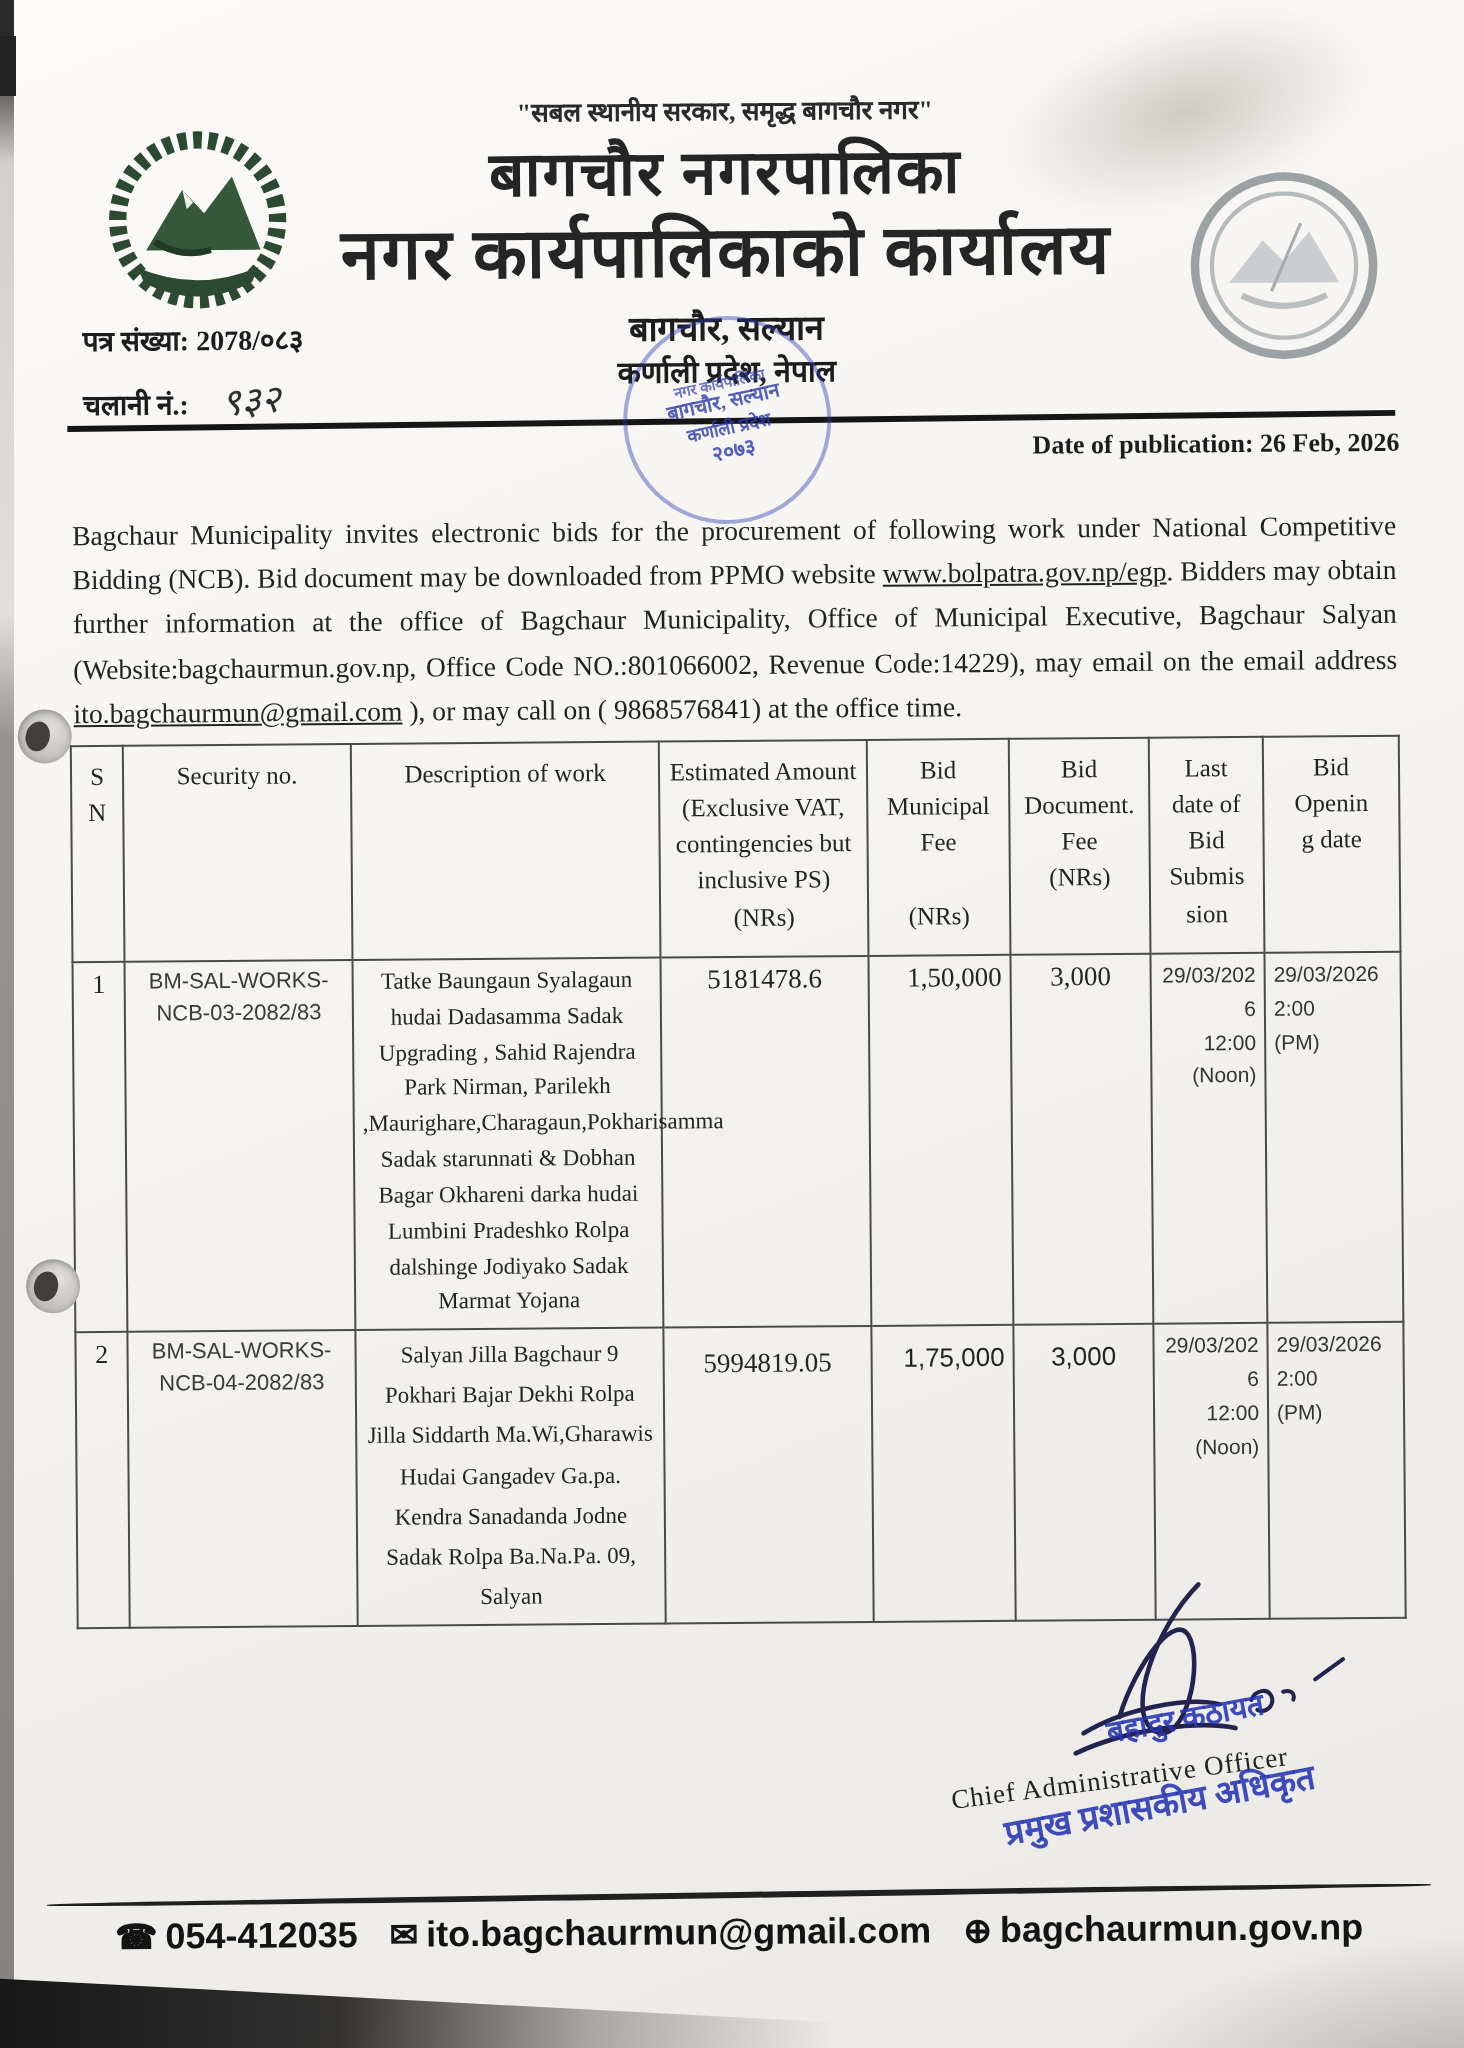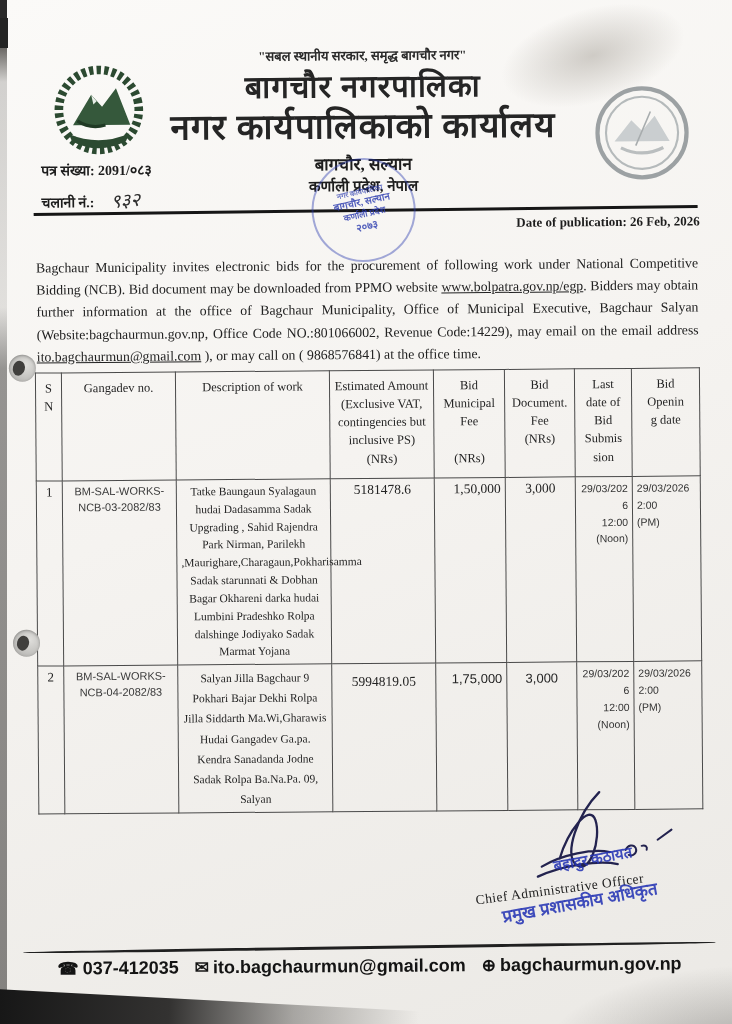--- a/index.html
+++ b/index.html
@@ -128,21 +128,21 @@
     <div class="emblem-right">
       <svg width="106" height="106" viewBox="0 0 100 100">
         <circle cx="50" cy="50" r="42" fill="none" stroke="#8d9396" stroke-width="4"></circle>
         <circle cx="50" cy="50" r="34" fill="none" stroke="#aab0b2" stroke-width="2"></circle>
         <path d="M24 58 L40 38 L50 48 L62 34 L76 58 Z" fill="#c3c8ca"></path>
         <path d="M30 64 q20 10 40 0" stroke="#b0b5b7" stroke-width="3" fill="none"></path>
         <line x1="44" y1="62" x2="58" y2="30" stroke="#9aa0a2" stroke-width="1.5"></line>
       </svg>
     </div>
 
-    <div class="ref-no">पत्र संख्या: 2091/०८३</div>
+    <div class="ref-no">पत्र संख्या: 2078/०८३</div>
     <div class="dispatch">
       <span>चलानी नं.:</span><span class="handwrite">९३२</span>
     </div>
 
     <div class="hdr-stamp">
       <div class="s-top">नगर कार्यपालिका</div>
       <div class="s1">बागचौर, सल्यान</div>
       <div class="s2">कर्णाली प्रदेश</div>
       <div class="s3">२०७३</div>
     </div>
@@ -160,21 +160,21 @@
           <col style="width:104px">
         <col style="width:71px">
           <col style="width:70px">
           <col style="width:57px">
           <col style="width:68px">
       </colgroup>
       <tbody>
           <tr class="hdr-row">
         <th>S
 N</th>
-        <th>Gangadev no.</th>
+        <th>Security no.</th>
         <th>Description of work</th>
         <th>Estimated Amount
 (Exclusive VAT,
 contingencies but
 inclusive PS)
 (NRs)</th>
         <th>Bid Municipal
 Fee
 
 (NRs)</th>
@@ -236,21 +236,21 @@
       </div>
       <div class="sig-stamp1">बहादुर कठायत</div>
       <div class="sig-title">Chief Administrative Officer</div>
       <div class="sig-stamp2">प्रमुख प्रशासकीय अधिकृत</div>
     </div>
 
     <div class="footer-line"></div>
     <div class="contacts">
       <div class="item">
         <span class="icon">☎</span>
-        <span>037-412035</span>
+        <span>054-412035</span>
       </div>
       <div class="item">
         <span class="icon">✉</span>
         <span>ito.bagchaurmun@gmail.com</span>
       </div>
       <div class="item">
         <span class="icon">⊕</span>
         <span>bagchaurmun.gov.np</span>
       </div>
     </div>

